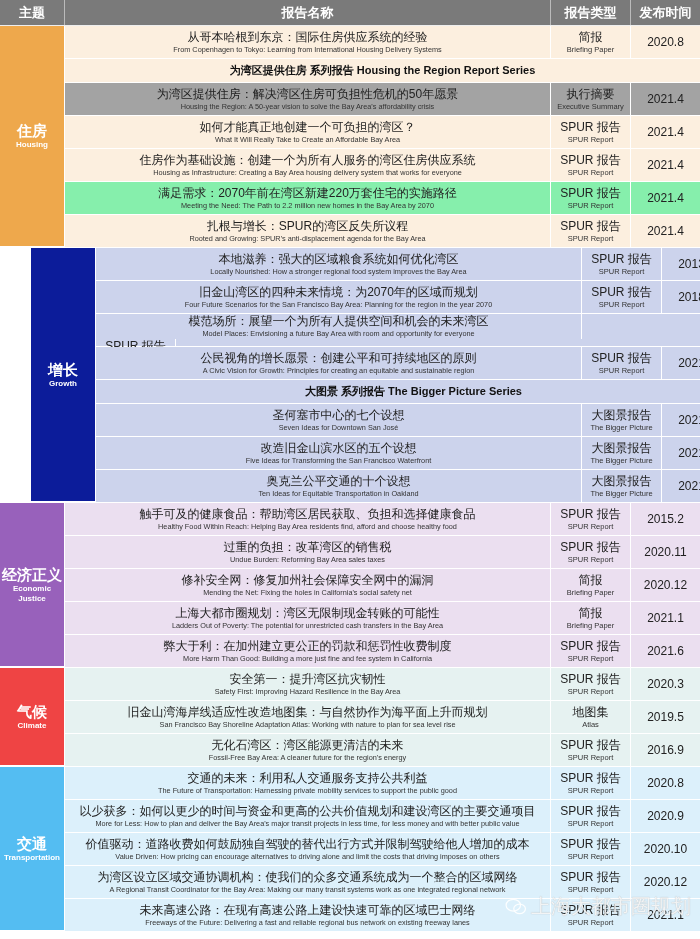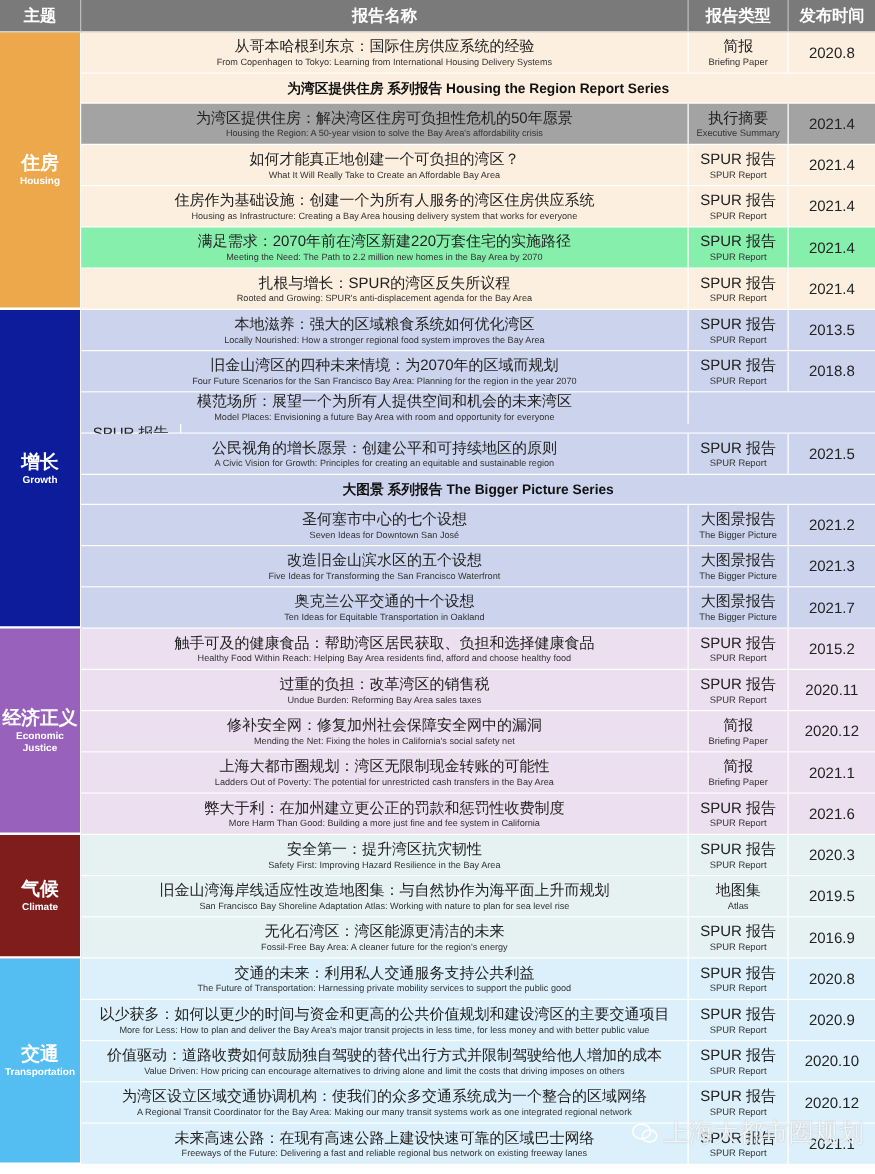--- a/index.html
+++ b/index.html
@@ -106,21 +106,21 @@
             </div>
             <div class="type">
               <span class="zhline">SPUR 报告</span>
               <span class="enline">SPUR Report</span>
             </div>
             <div class="date">2021.4</div>
           </div>
         </div>
       </div>
       <div class="section">
-        <div class="theme" style="background: rgb(12, 28, 154);">
+        <div class="theme" style="background: rgb(12, 28, 154); margin-left: 31px;">
           <div class="zh">增长</div>
           <div class="en">Growth</div>
         </div>
         <div class="rows">
           <div class="row" style="background: rgb(204, 211, 236);">
             <div class="name">
               <span class="zhline">本地滋养：强大的区域粮食系统如何优化湾区</span>
               <span class="enline">Locally Nourished: How a stronger regional food system improves the Bay Area</span>
             </div>
             <div class="type">
@@ -255,21 +255,21 @@
             </div>
             <div class="type">
               <span class="zhline">SPUR 报告</span>
               <span class="enline">SPUR Report</span>
             </div>
             <div class="date">2021.6</div>
           </div>
         </div>
       </div>
       <div class="section">
-        <div class="theme" style="background: #7f1d1d;">
+        <div class="theme" style="background: #ef4444;">
           <div class="zh">气候</div>
           <div class="en">Climate</div>
         </div>
         <div class="rows">
           <div class="row" style="background: rgb(230, 242, 241);">
             <div class="name">
               <span class="zhline">安全第一：提升湾区抗灾韧性</span>
               <span class="enline">Safety First: Improving Hazard Resilience in the Bay Area</span>
             </div>
             <div class="type">

